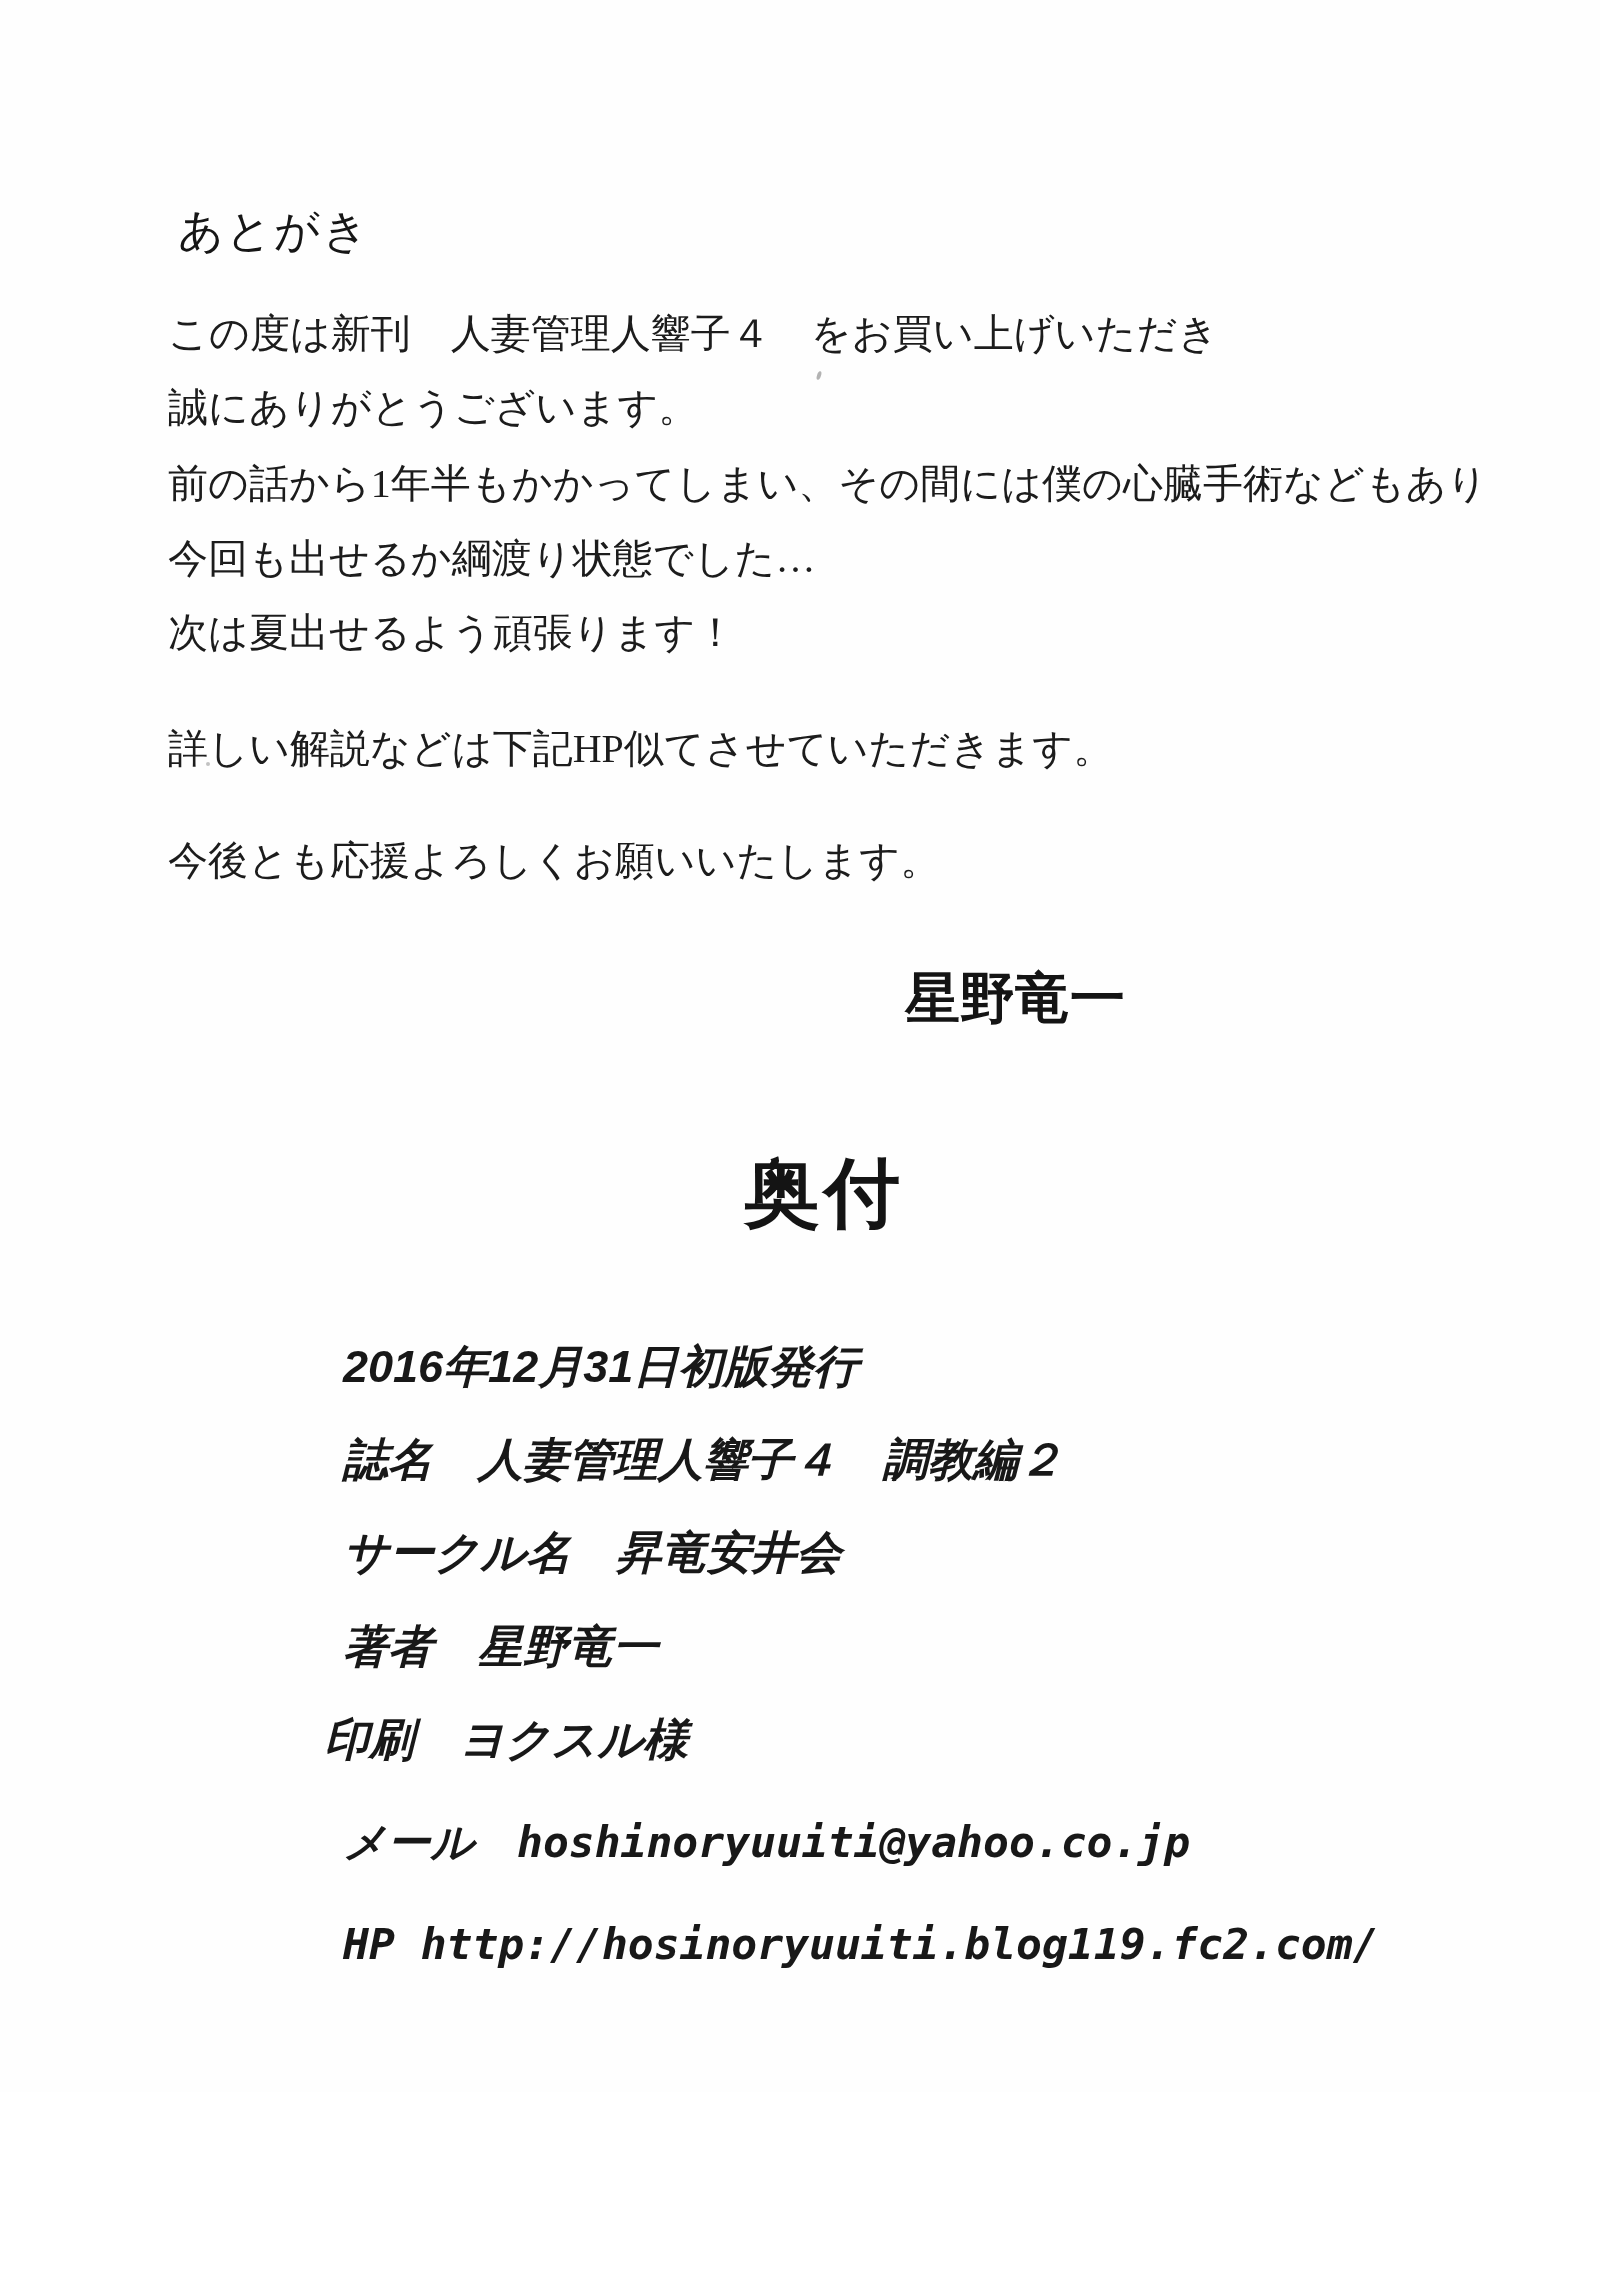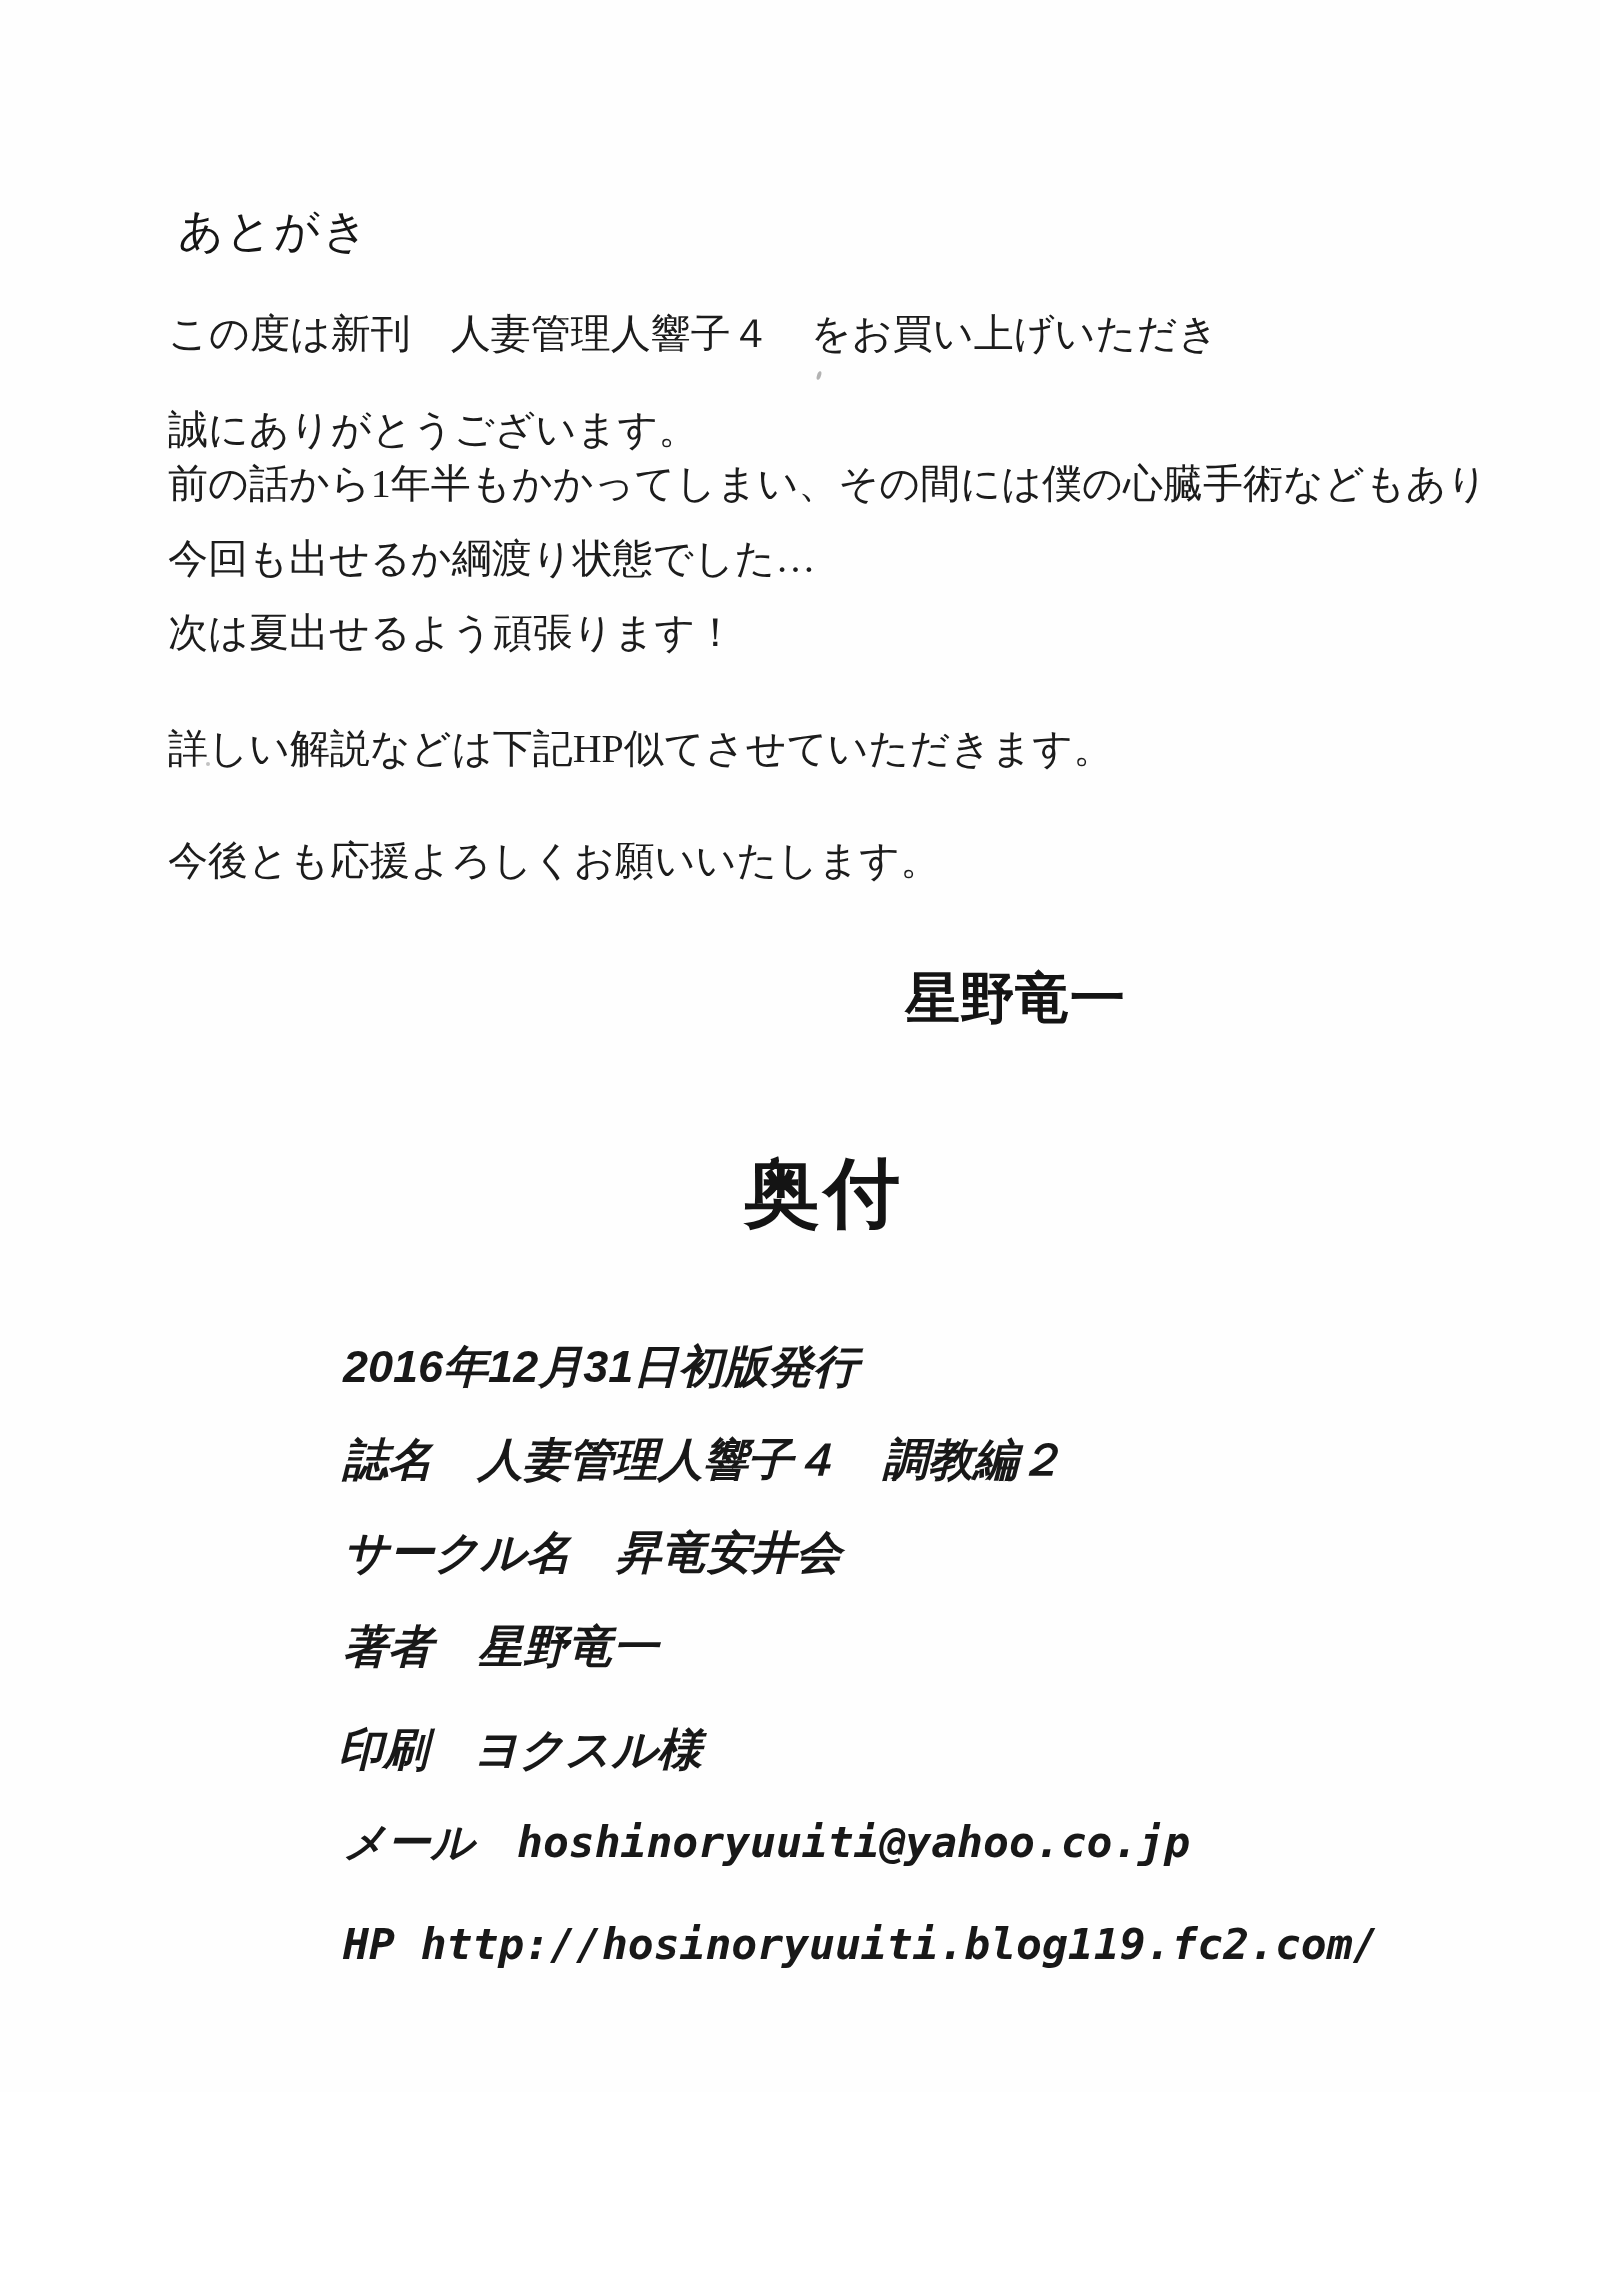--- a/index.html
+++ b/index.html
@@ -76,38 +76,38 @@
 </style>
 </head>
 <body>
 
 <div class="page">
 
   <div>
     <div class="abs afterword-title" style="left:178px; top:206px;">あとがき</div>
 
     <div class="abs afterword-text" style="left:168px; top:311px;text-align:center;">この度は新刊　人妻管理人響子４　をお買い上げいただき</div>
-    <div class="abs afterword-text" style="left:168px; top:407px;text-align:center;">誠にありがとうございます。</div>
+    <div class="abs afterword-text" style="left:168px; top:385px;text-align:center;">誠にありがとうございます。</div>
     <div class="abs afterword-text" style="left:168px; top:461px;">前の話から1年半もかかってしまい、その間には僕の心臓手術などもあり</div>
     <div class="abs afterword-text" style="left:168px; top:536px;">今回も出せるか綱渡り状態でした…</div>
     <div class="abs afterword-text" style="left:168px; top:610px;">次は夏出せるよう頑張ります！</div>
     <div class="abs afterword-text" style="left:168px; top:726px;">詳しい解説などは下記HP似てさせていただきます。</div>
     <div class="abs afterword-text" style="left:168px; top:838px;">今後とも応援よろしくお願いいたします。</div>
 
     <div class="abs signature" style="left:905px; top:933px;">星野竜一</div>
   </div>
 
   <div>
     <div class="abs okuzuke-title" style="left:744px; top:1156px;">奥付</div>
 
     <div class="abs colophon-line" style="left:343px; top:1341px;">2016年12月31日初版発行</div>
     <div class="abs colophon-line" style="left:343px; top:1434px;">誌名　人妻管理人響子４　調教編２</div>
     <div class="abs colophon-line" style="left:343px; top:1527px;">サークル名　昇竜安井会</div>
     <div class="abs colophon-line" style="left:343px; top:1621px;">著者　星野竜一</div>
-    <div class="abs colophon-line" style="left:338px; top:1714px;margin-top:10px;">印刷　ヨクスル様</div>
+    <div class="abs colophon-line" style="left:324px; top:1714px;">印刷　ヨクスル様</div>
     <div class="abs colophon-line mono" style="left:343px; top:1818px;">メール　hoshinoryuuiti@yahoo.co.jp</div>
     <div class="abs colophon-line mono" style="left:343px; top:1920px;">HP http://hosinoryuuiti.blog119.fc2.com/</div>
   </div>
 
   <div class="abs page-number" style="left:1484px; top:2186px;">38</div>
 
   <div class="speck speck-1"></div>
   <div class="speck speck-2"></div>
 
 </div>

